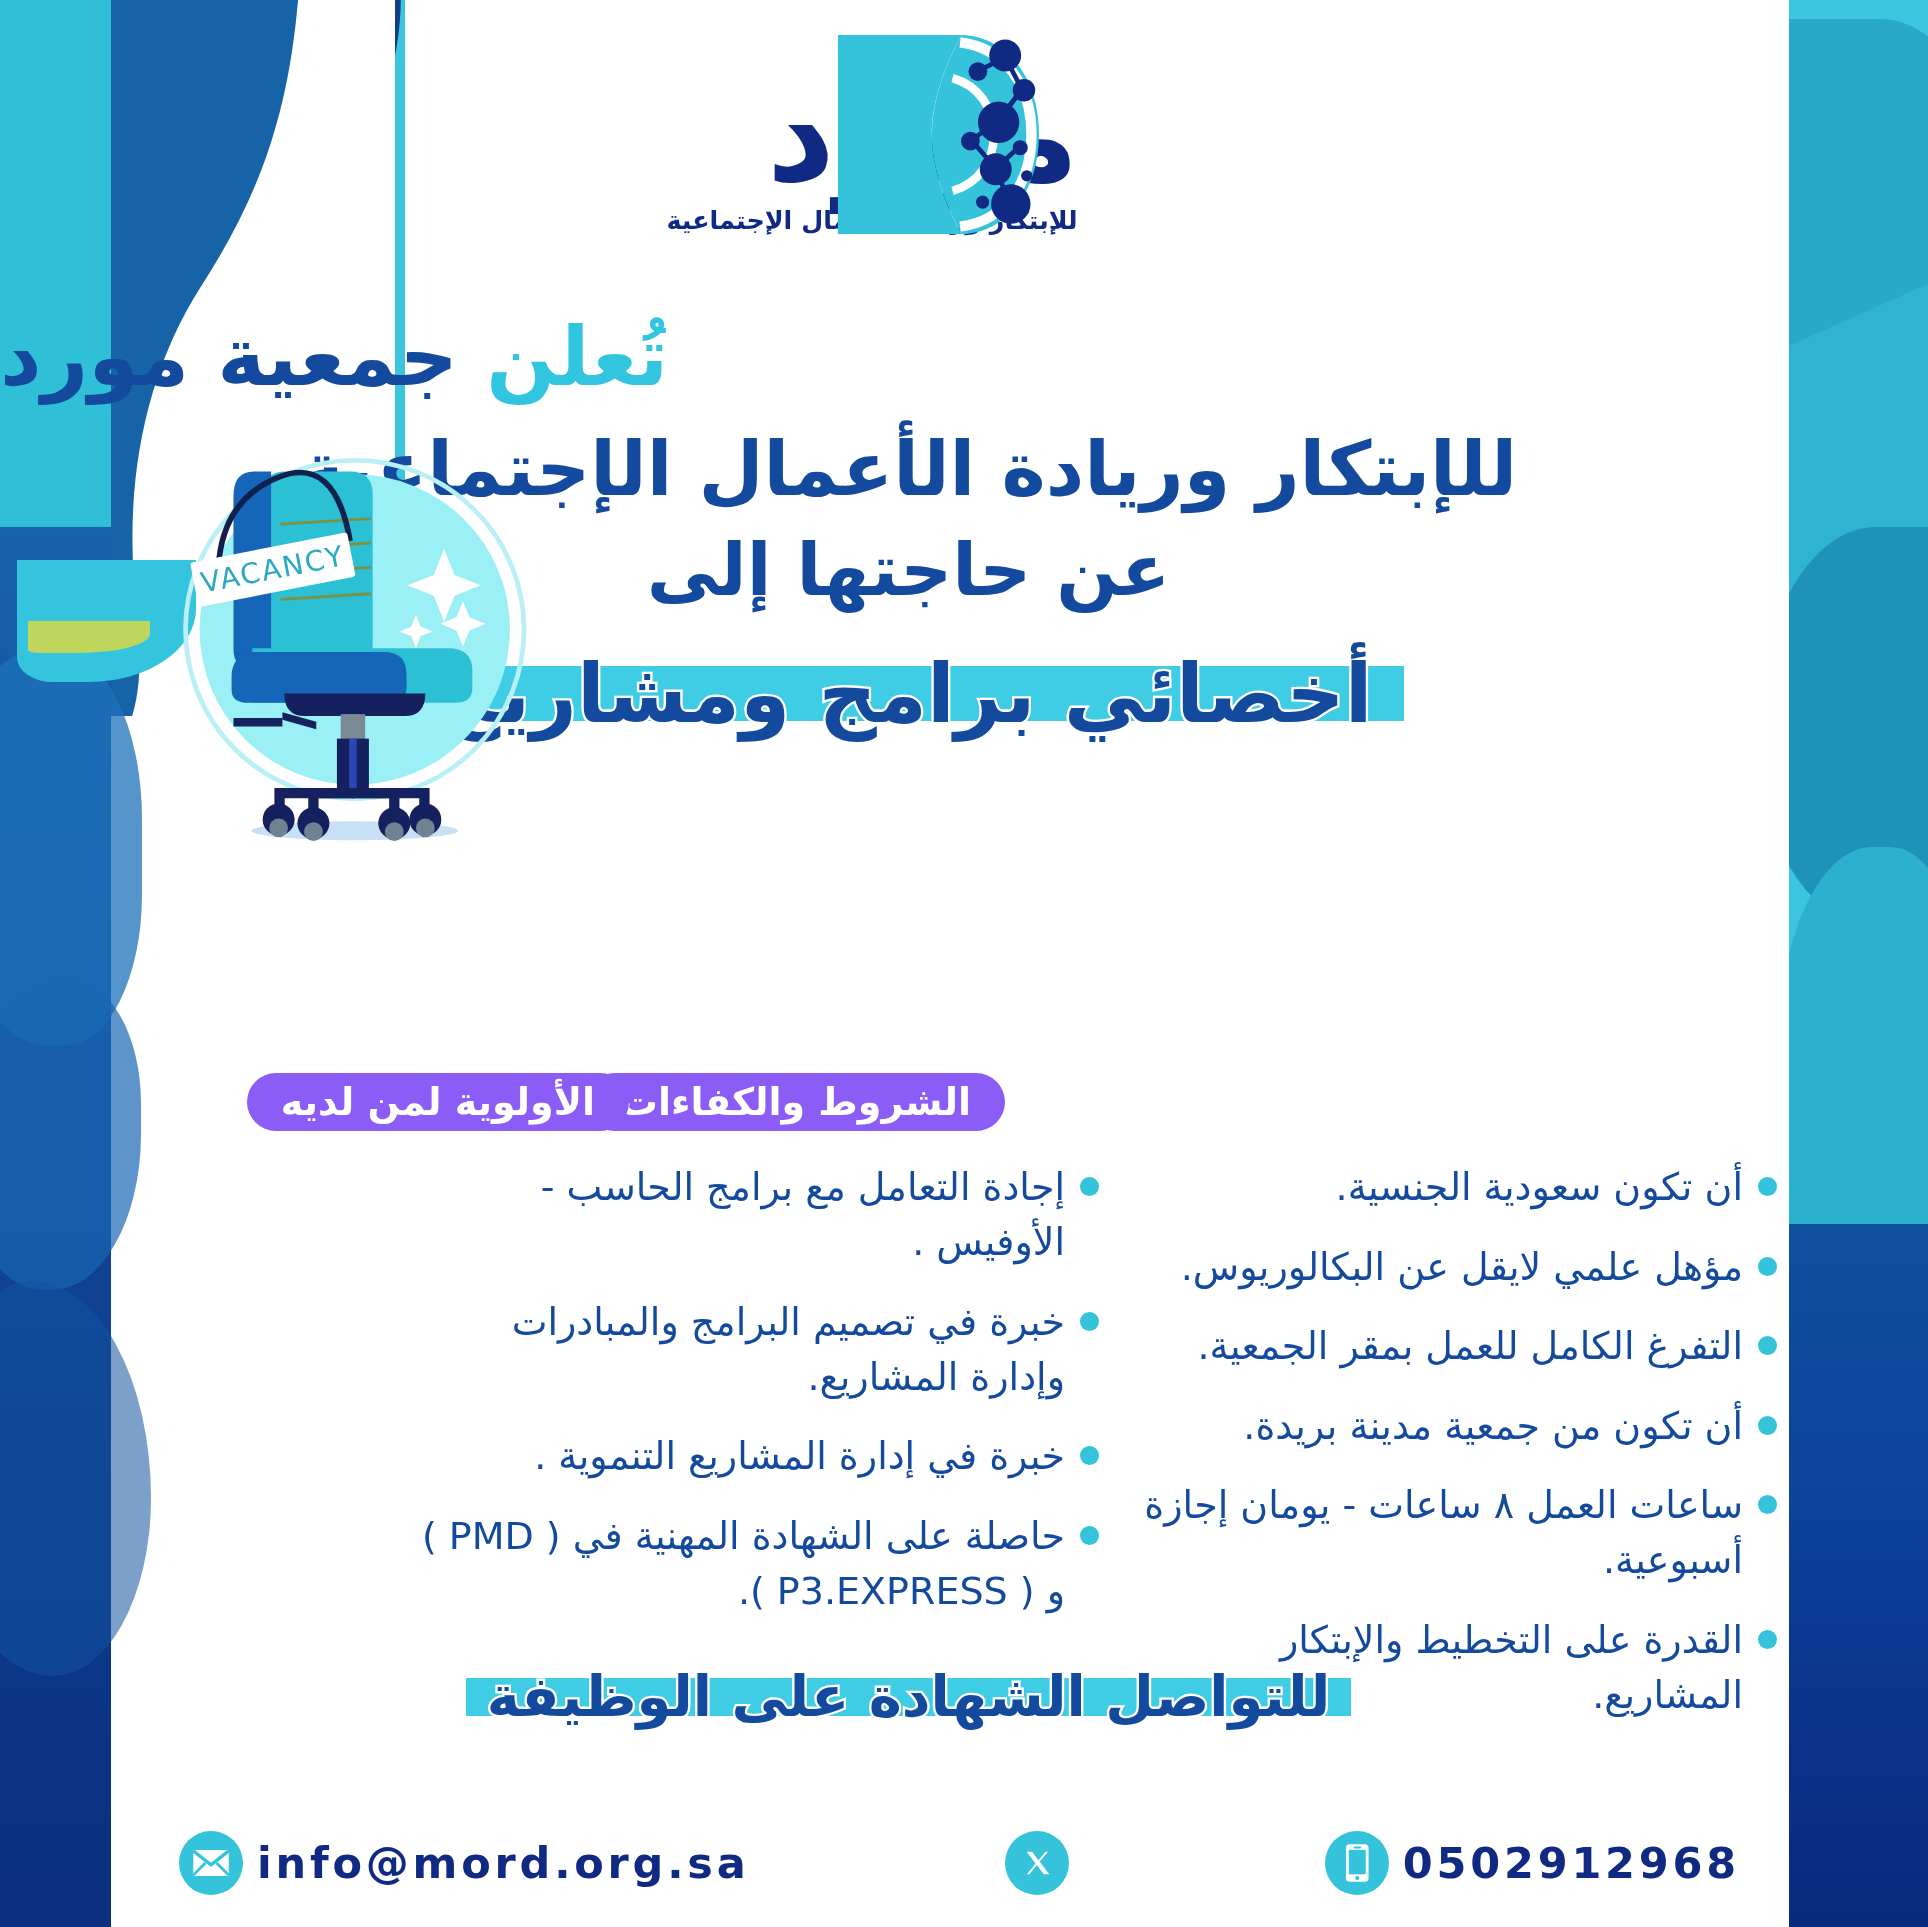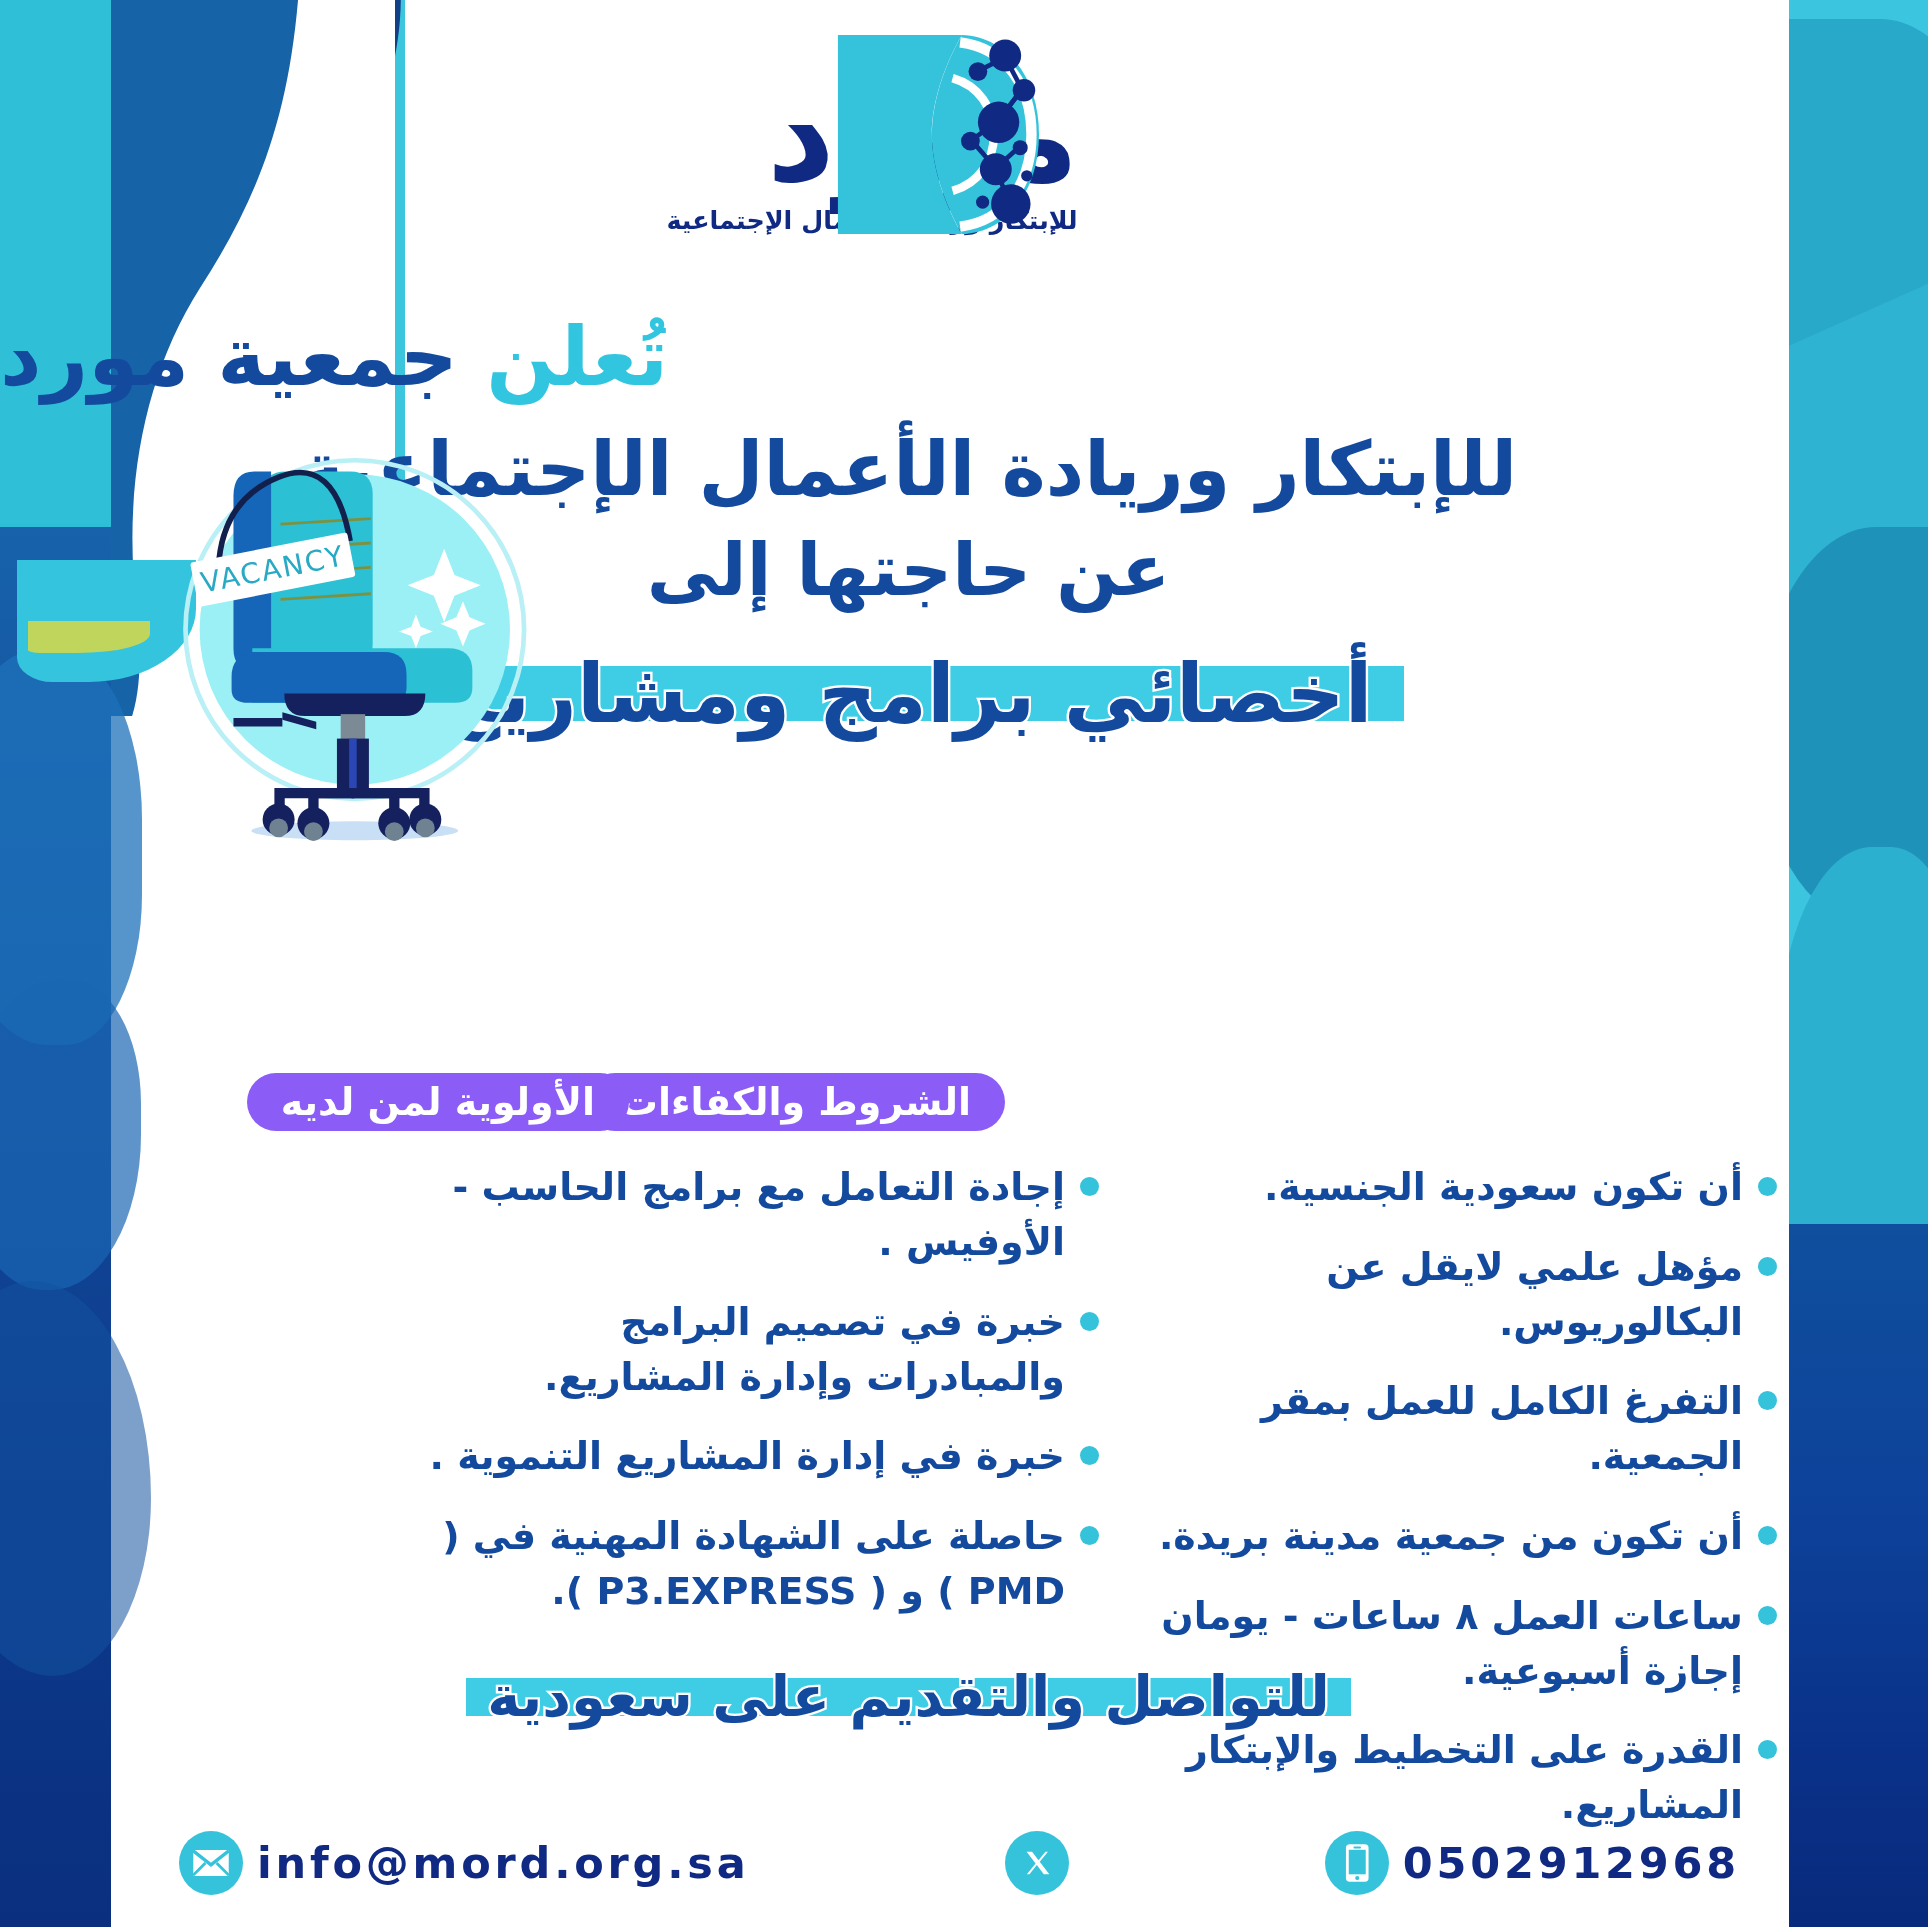--- a/index.html
+++ b/index.html
@@ -188,21 +188,21 @@
 
   .bullet{
     display:flex; align-items:flex-start;
     margin-bottom:24.5px; direction:rtl;
   }
   .bullet .dot{
     flex:0 0 auto; width:19px; height:19px; border-radius:50%;
     background:#35c3db; margin-top:17px; margin-left:15px;
   }
   .bullet .btxt{
-    font-size:38px; font-weight:bold; color:#134a9e;
+    font-size:38px; font-weight:normal; color:#134a9e;
     line-height:1.45; direction:rtl; text-align:right;
     flex:1 1 auto;
   }
   .col-left .bullet .btxt{ text-align:right; }
 
   
   .contact-banner-wrap{
     position:absolute; top:1657px; left:0; right:111px; text-align:center;
   }
   .contact-banner{
@@ -418,21 +418,21 @@
         <span class="dot"></span>
         <span class="btxt">خبرة في إدارة المشاريع التنموية .</span>
       </div>
       <div class="bullet">
         <span class="dot"></span>
         <span class="btxt">حاصلة على الشهادة المهنية في ( PMD ) و ( P3.EXPRESS ).</span>
       </div>
     </div>
 
     <div class="contact-banner-wrap">
-      <div class="contact-banner">للتواصل والتقديم على سعودية</div>
+      <div class="contact-banner">للتواصل الشهادة على الوظيفة</div>
     </div>
 
     <div class="contact-row">
 
       <div class="contact-item">
         <span class="cicon">
           <svg width="38" height="28" viewBox="0 0 40 30">
             <rect x="1" y="1" width="38" height="28" rx="2" fill="#ffffff"></rect>
             <path d="M1,2 L20,17 L39,2" fill="none" stroke="#35c3db" stroke-width="3.5"></path>
             <path d="M1,28 L14,15 M39,28 L26,15" fill="none" stroke="#35c3db" stroke-width="3"></path>

